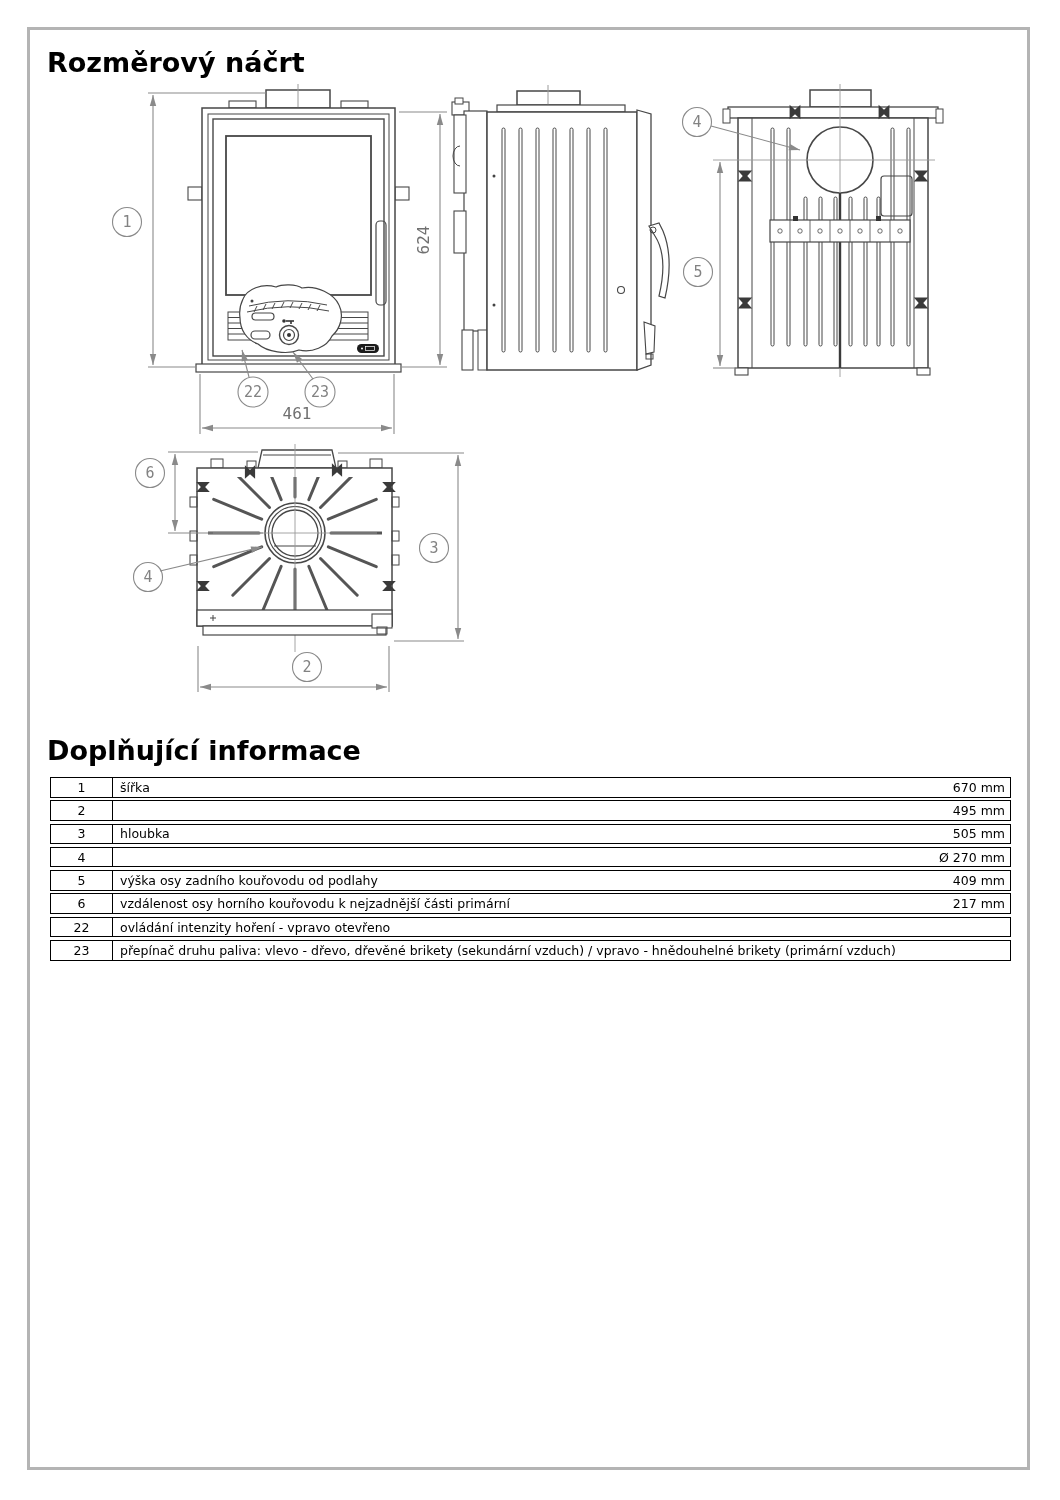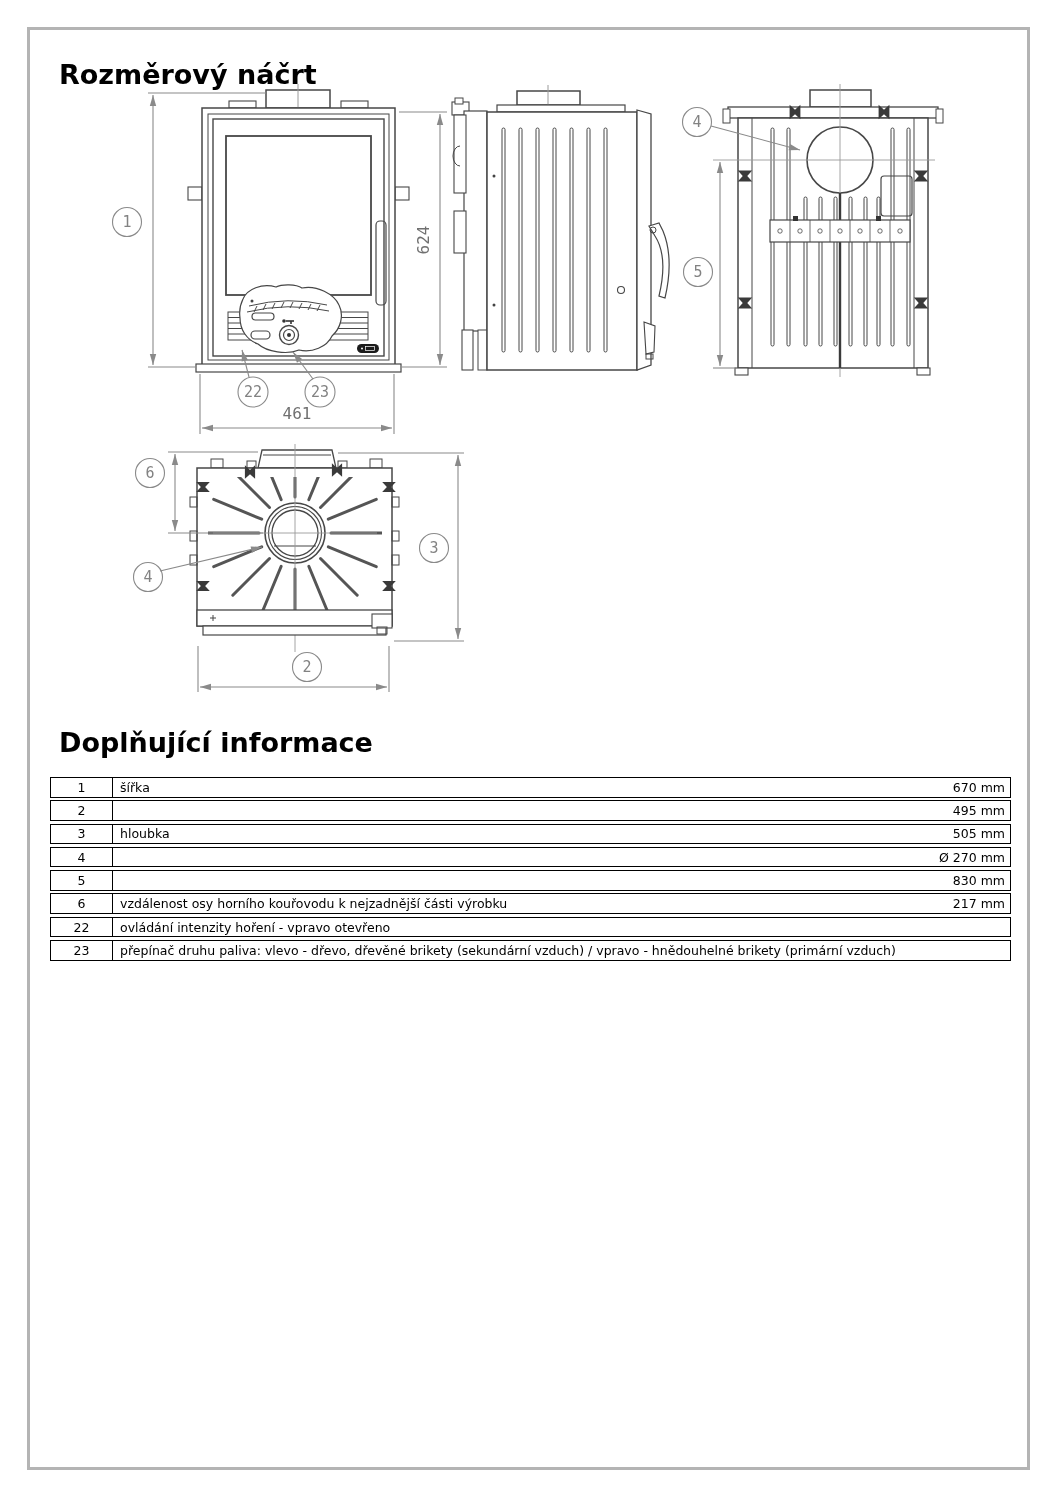--- a/index.html
+++ b/index.html
@@ -5,25 +5,25 @@
   html,body{margin:0;padding:0;}
   body{
     width:1060px;height:1500px;position:relative;background:#ffffff;
     font-family:"DejaVu Sans",sans-serif;color:#000;overflow:hidden;
   }
   .page-frame{
     position:absolute;left:27px;top:27px;width:1003px;height:1443px;
     border:3px solid #b4b4b4;box-sizing:border-box;background:#fff;
   }
   h1.sec{
-    position:absolute;margin:12px;font-weight:bold;font-size:27px;line-height:1.1;
+    position:absolute;margin:0;font-weight:bold;font-size:27px;line-height:1.1;
     font-family:"DejaVu Sans",sans-serif;color:#000;
   }
   #title1{left:47px;top:48px;}
-  #title2{left:47px;top:716px;}
+  #title2{left:47px;top:736px;}
   #drawing{position:absolute;left:0;top:0;}
   .co{font:15px "DejaVu Sans Mono",monospace;fill:#828282;text-anchor:middle;}
   .dim{font:16px "DejaVu Sans Mono",monospace;fill:#707070;text-anchor:middle;}
   .info-table{position:absolute;left:50px;top:777px;width:961px;}
   .trow{
     display:flex;align-items:stretch;border:1.6px solid #000;height:20.5px;
     margin-bottom:2.8px;box-sizing:border-box;background:#fff;
     font-size:12.5px;line-height:17px;
   }
   .tnum{flex:0 0 61px;display:flex;align-items:center;justify-content:center;border-right:1.6px solid #000;}
@@ -326,25 +326,26 @@
     <span class="tnum">3</span>
     <span class="tdesc">hloubka</span>
     <span class="tval">505 mm</span>
   </div>
   <div class="trow">
     <span class="tnum">4</span>
     <span class="tval">Ø 270 mm</span>
   </div>
   <div class="trow">
     <span class="tnum">5</span>
-    <span class="tval">830 mm</span>
+    <span class="tdesc">výška osy zadního kouřovodu od podlahy</span>
+    <span class="tval">409 mm</span>
   </div>
   <div class="trow">
     <span class="tnum">6</span>
-    <span class="tdesc">vzdálenost osy horního kouřovodu k nejzadnější části výrobku</span>
+    <span class="tdesc">vzdálenost osy horního kouřovodu k nejzadnější části primární</span>
     <span class="tval">217 mm</span>
   </div>
   <div class="trow">
     <span class="tnum">22</span>
     <span class="tdesc">ovládání intenzity hoření - vpravo otevřeno</span>
     <span class="tval"></span>
   </div>
   <div class="trow">
     <span class="tnum">23</span>
     <span class="tdesc">přepínač druhu paliva: vlevo - dřevo, dřevěné brikety (sekundární vzduch) / vpravo - hnědouhelné brikety (primární vzduch)</span>

